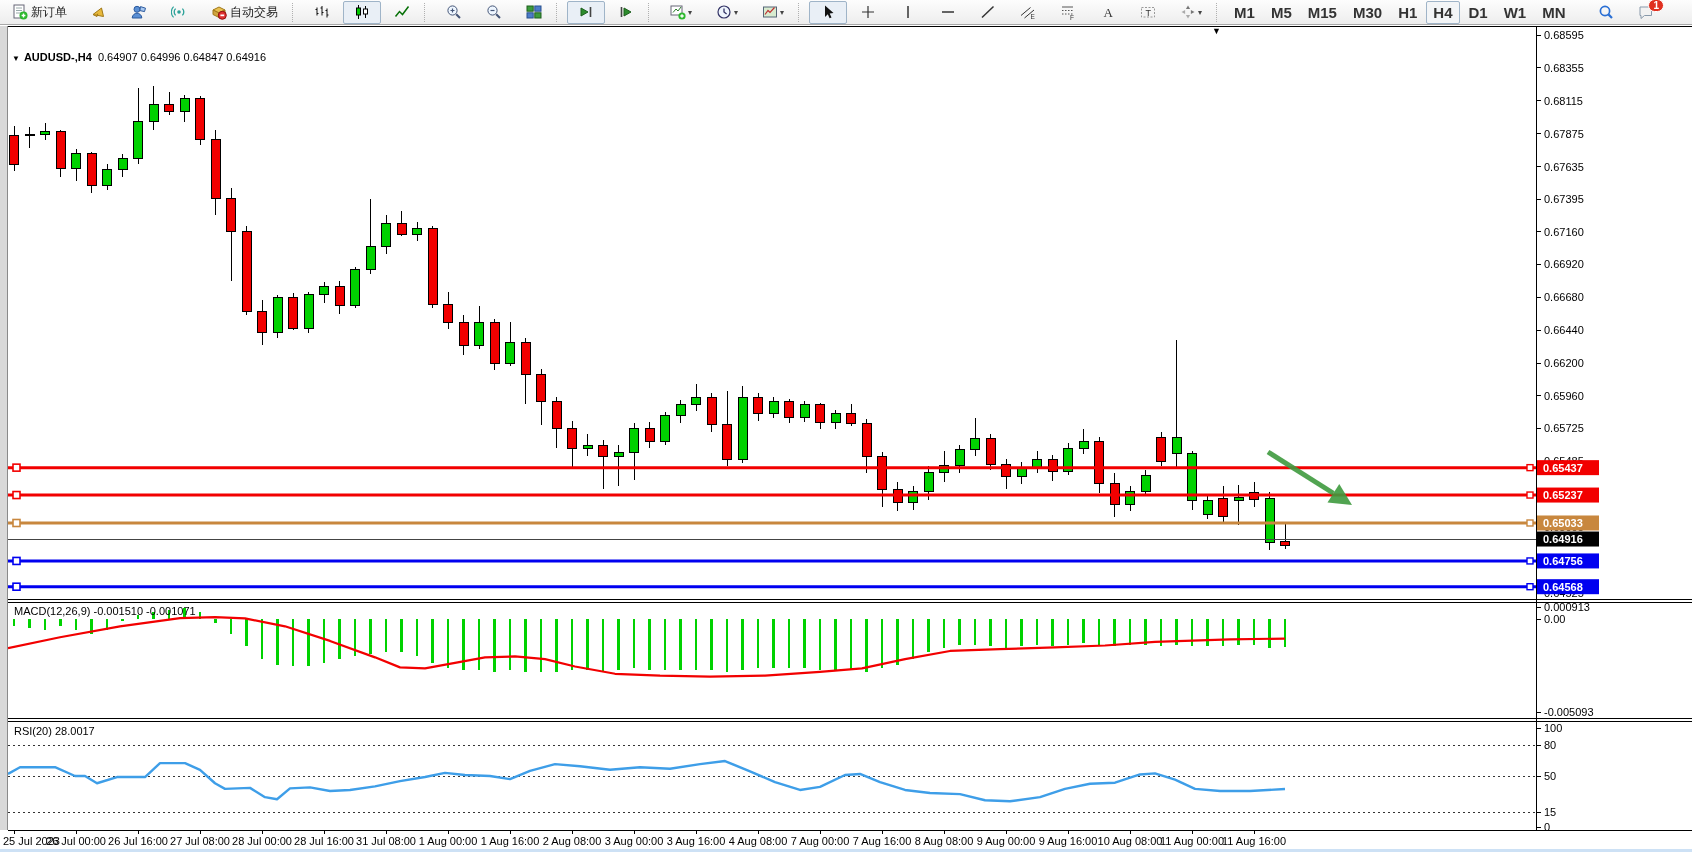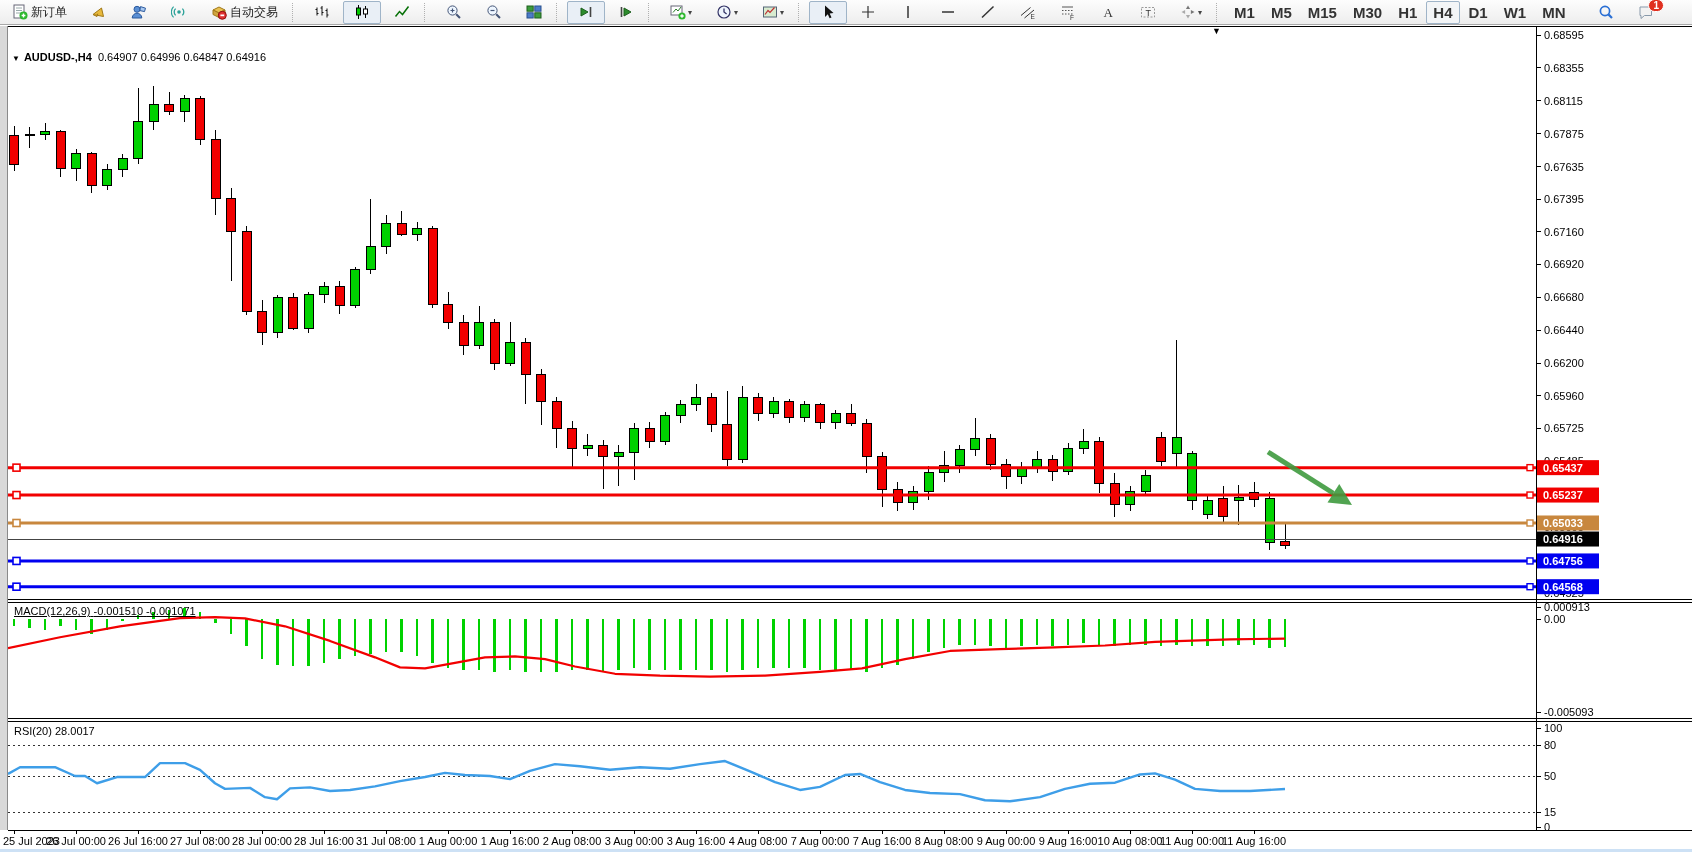--- a/index.html
+++ b/index.html
@@ -20,21 +20,21 @@
   .tfbtn.pressed{background:#f3f5f7;border:1px solid #9fb4c8;}
   #toolbar-right{margin-left:auto;display:flex;align-items:center;padding-right:10px;}
   .badge{position:relative;top:-7px;left:-6px;background:#e03020;color:#fff;font-size:10px;font-weight:bold;
     border-radius:8px;padding:0 4px;border:1px solid #fff;}
   
   #chartwrap{position:absolute;left:0;top:25px;width:1692px;height:827px;background:#fff;}
   #chartsvg{position:absolute;left:0;top:0;}
   #title-line{position:absolute;left:12px;top:5px;font-size:11px;color:#000;z-index:10;margin-top:21px;}
   #title-line .sym{font-weight:bold;}
   .panel-label{position:absolute;font-size:11px;color:#000;z-index:10;}
-  #macd-label{left:14px;top:580px;text-decoration:underline;}
+  #macd-label{left:14px;top:580px;}
   #rsi-label{left:14px;top:700px;}
   .caret-down{font-size:8px;color:#000;margin-right:4px;}
 </style>
 </head>
 <body>
 
 <div id="toolbar">
     <div class="tgroup">
       <div class="tbtn">
         <svg width="16" height="16" viewBox="0 0 16 16">

